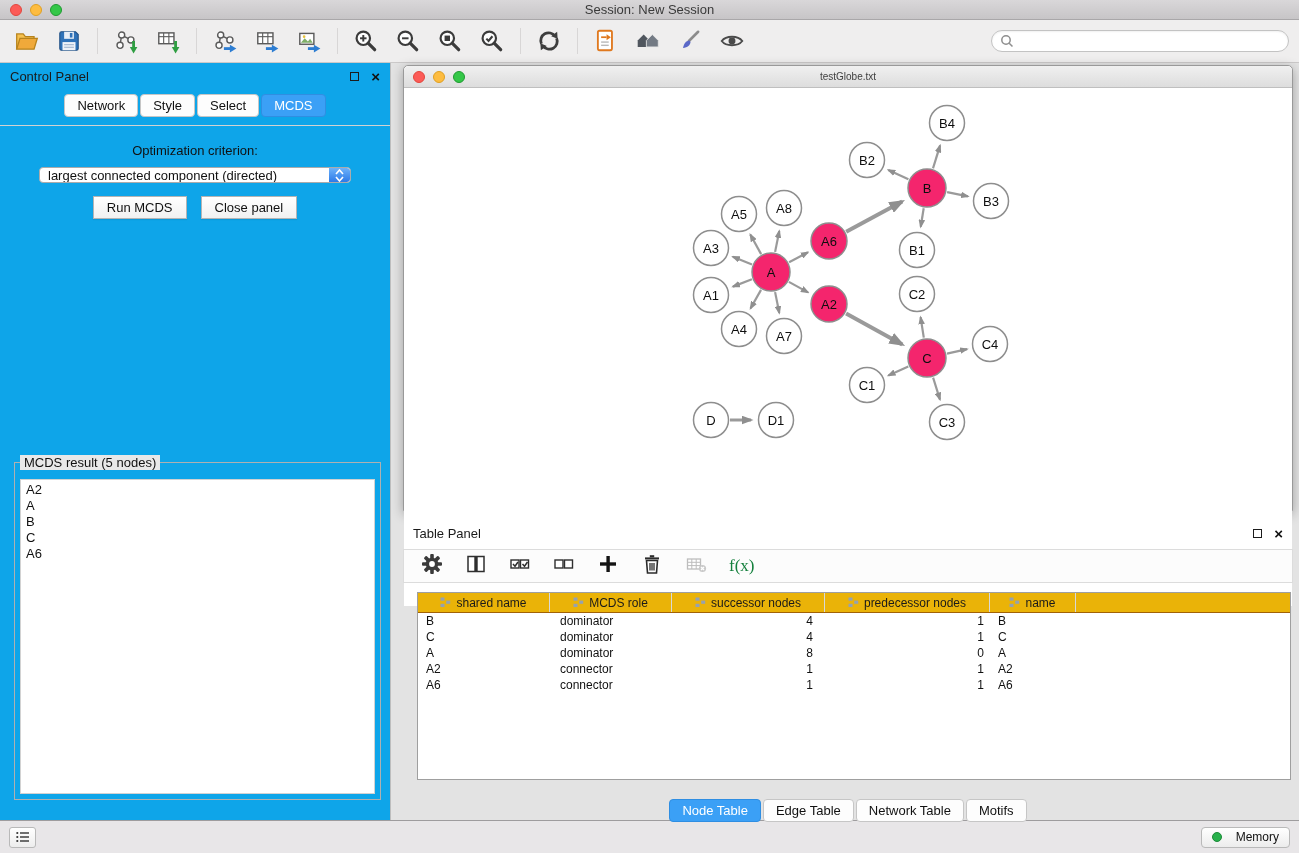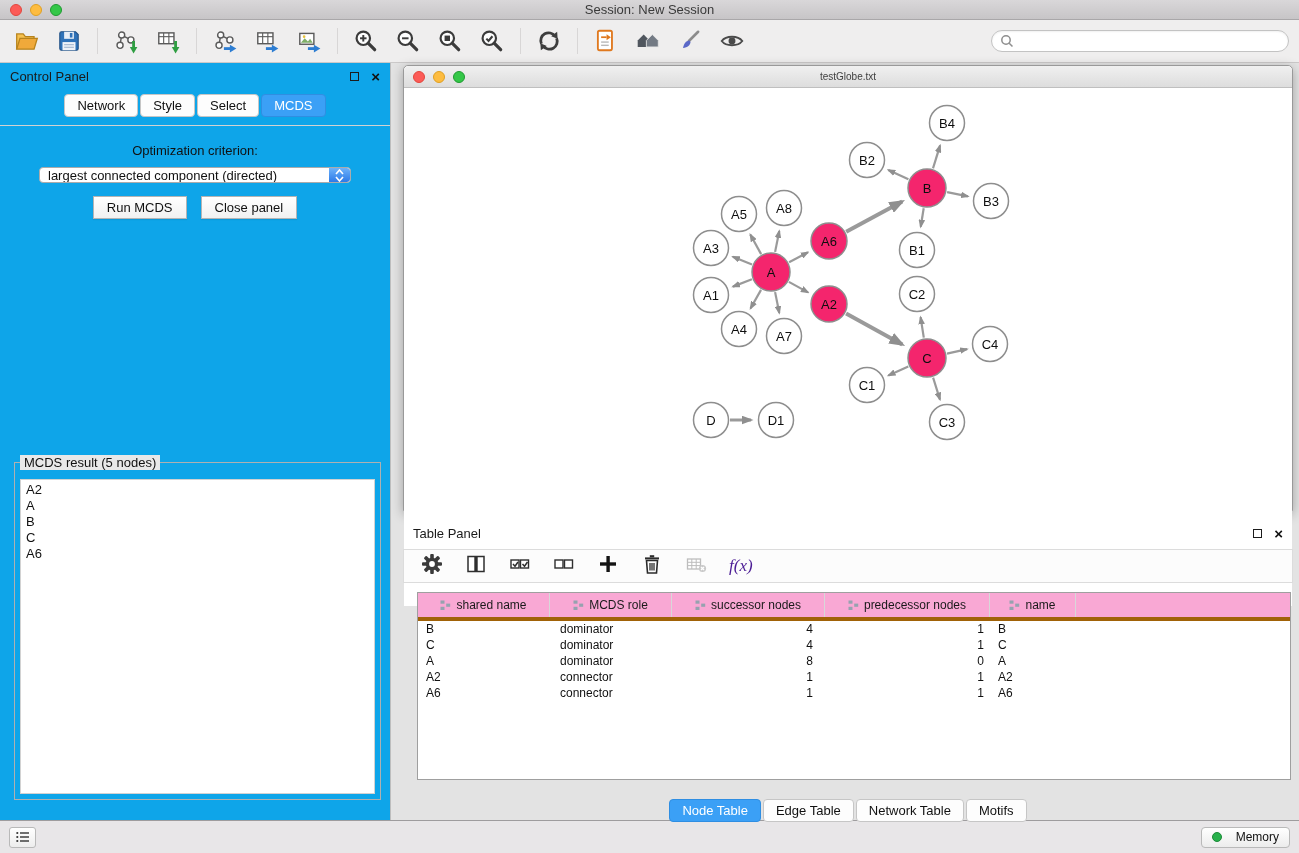--- a/index.html
+++ b/index.html
@@ -52,23 +52,23 @@
   .nw-titlebar{height:22px;background:linear-gradient(#f0f0f0,#dddddd);border-bottom:1px solid #bfbfbf;border-radius:5px 5px 0 0;display:flex;align-items:center;position:relative}
   .nw-lights{position:absolute;left:9px;top:5px;display:flex;gap:8px}
   .nw-title{flex:1;text-align:center;font-size:10px;color:#404040}
   .nw-canvas{position:relative;height:518px;background:#fff;overflow:hidden}
   .node-label{font-size:13px;font-family:"Liberation Sans",sans-serif;fill:#0e0e0e;text-anchor:middle}
   .resize-grip{position:absolute;right:1px;bottom:1px;width:13px;height:13px;background:repeating-linear-gradient(135deg,transparent 0 3px,#bcbcbc 3px 4px)}
 
   
   .table-panel{position:absolute;left:12px;top:457px;width:890px;height:295px}
   .tp-toolbar{height:34px;margin-top:3px;background:#fcfcfc;border:1px solid #dcdcdc;display:flex;align-items:center;gap:22px;padding:0 17px}
-  .fx{font-family:"Liberation Serif",serif;font-style:italic;font-size:17px;color:#4c1d95}
+  .fx{font-family:"Liberation Serif",serif;font-size:17px;color:#15803d}
   .table-box{margin:9px 2px 0 14px;height:188px;border:1px solid #9f9f9f;background:#fff;overflow:hidden}
-  .thead{display:flex;height:28px;background:#f9a8d4;border-bottom:4px solid #a16207}
+  .thead{display:flex;height:20px;background:#eab308;border-bottom:1px solid #a16207}
   .th{display:flex;align-items:center;justify-content:center;gap:5px;font-size:12px;color:#1a1a1a;border-right:1px solid #d8d8d8}
   .th.cfill{flex:1;border-right:none}
   .tr{display:flex;height:16px;align-items:center;font-size:12px;color:#111}
   .td{overflow:hidden;white-space:nowrap}
   .c0{width:132px}.c1{width:122px}.c2{width:153px}.c3{width:165px}.c4{width:86px}
   .td.c0{padding-left:8px}
   .td.c1{padding-left:10px}
   .td.c2{padding-right:12px;text-align:right}
   .td.c3{padding-right:6px;text-align:right}
   .td.c4{padding-left:8px}

